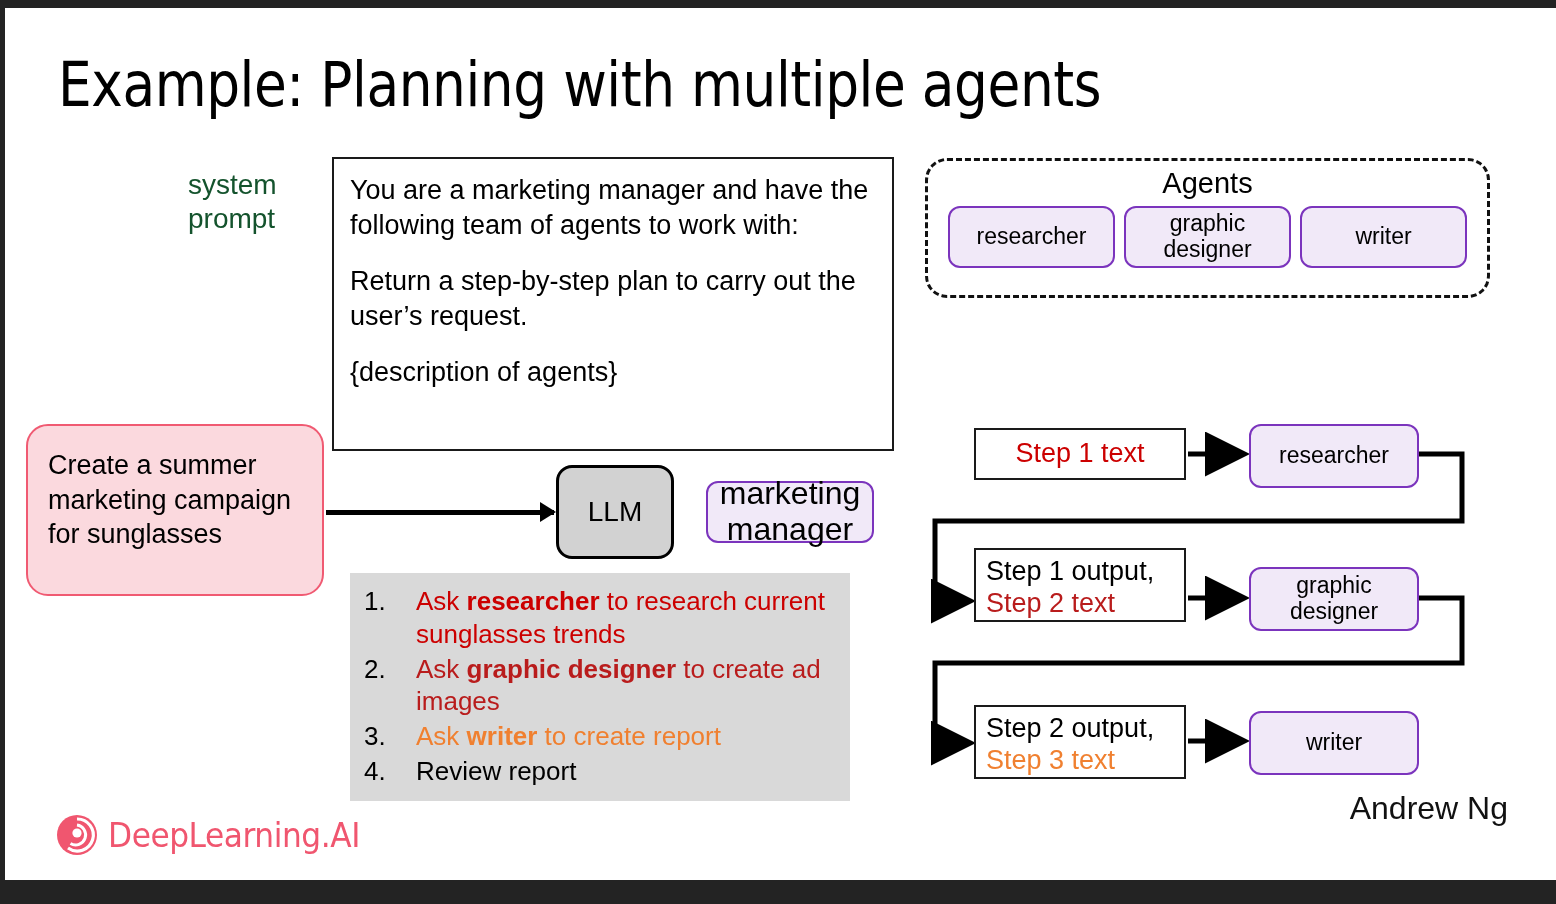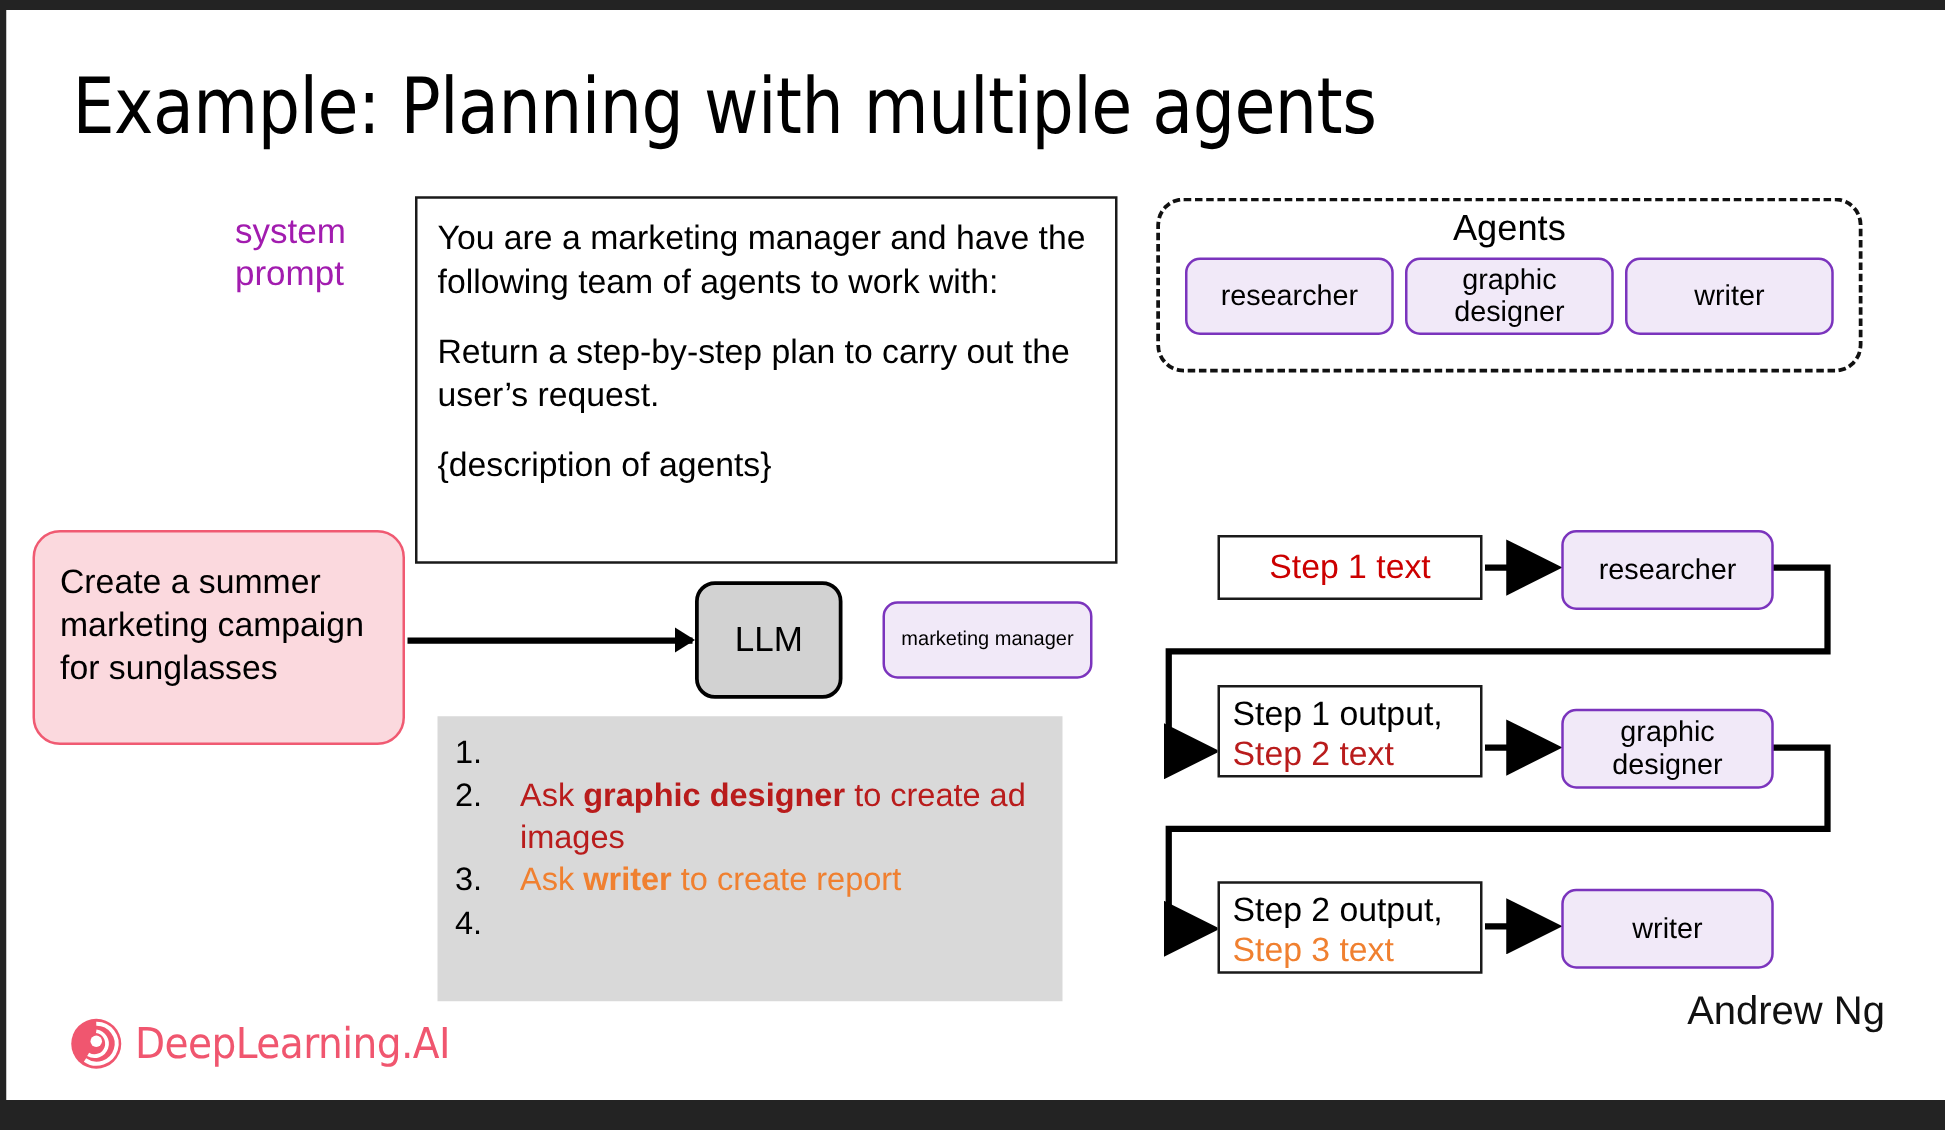--- a/index.html
+++ b/index.html
@@ -43,21 +43,21 @@
     transform-origin: left center;
     white-space: nowrap;
   }
 
   
   .sysprompt-label {
     position: absolute;
     left: 188px; top: 168px;
     font-size: 28px;
     line-height: 1.22;
-    color: #a21caf;
+    color: #14532d;
     width: 140px;
   }
   .sysprompt-box {
     position: absolute;
     left: 332px; top: 157px;
     width: 562px; height: 294px;
     border: 2px solid #1a1a1a;
     background: #ffffff;
     box-sizing: border-box;
     padding: 14px 18px 0 16px;
@@ -149,21 +149,21 @@
     display: flex; align-items: center; justify-content: center;
     font-size: 28px;
     color: #000;
     text-align: right;
   }
 
   .mm-pill {
     position: absolute;
     left: 706px; top: 481px;
     width: 164px; height: 58px;
-    font-size: 16px;
+    font-size: 32px;
   }
 
   
   .plan-box {
     position: absolute;
     left: 350px; top: 573px;
     width: 500px; height: 228px;
     background: #d9d9d9;
     box-sizing: border-box;
     padding: 12px 10px 0 14px;
@@ -267,31 +267,33 @@
 
   <div class="request-box">Create a summer marketing campaign for sunglasses</div>
   <div class="arrow-req"></div>
 
   <div class="llm-box">LLM</div>
   <div class="pill mm-pill">marketing manager</div>
 
   <div class="plan-box">
     <div class="plan-item">
       <span class="plan-num">1.</span>
+      <span class="plan-text red"><span>Ask </span><b>researcher</b><span> to research current sunglasses trends</span></span>
     </div>
     <div class="plan-item">
       <span class="plan-num">2.</span>
       <span class="plan-text blue"><span>Ask </span><b>graphic designer</b><span> to create ad images</span></span>
     </div>
     <div class="plan-item">
       <span class="plan-num">3.</span>
       <span class="plan-text orng"><span>Ask </span><b>writer</b><span> to create report</span></span>
     </div>
     <div class="plan-item">
       <span class="plan-num">4.</span>
+      <span class="plan-text"><span>Review report</span></span>
     </div>
   </div>
 
   <svg class="flow" viewBox="0 0 1556 904">
     <defs>
       <marker id="ah" markerWidth="9" markerHeight="9" refX="7" refY="4.5" orient="auto">
         <path d="M0,0 L9,4.5 L0,9 z" fill="#000"></path>
       </marker>
     </defs>
 

